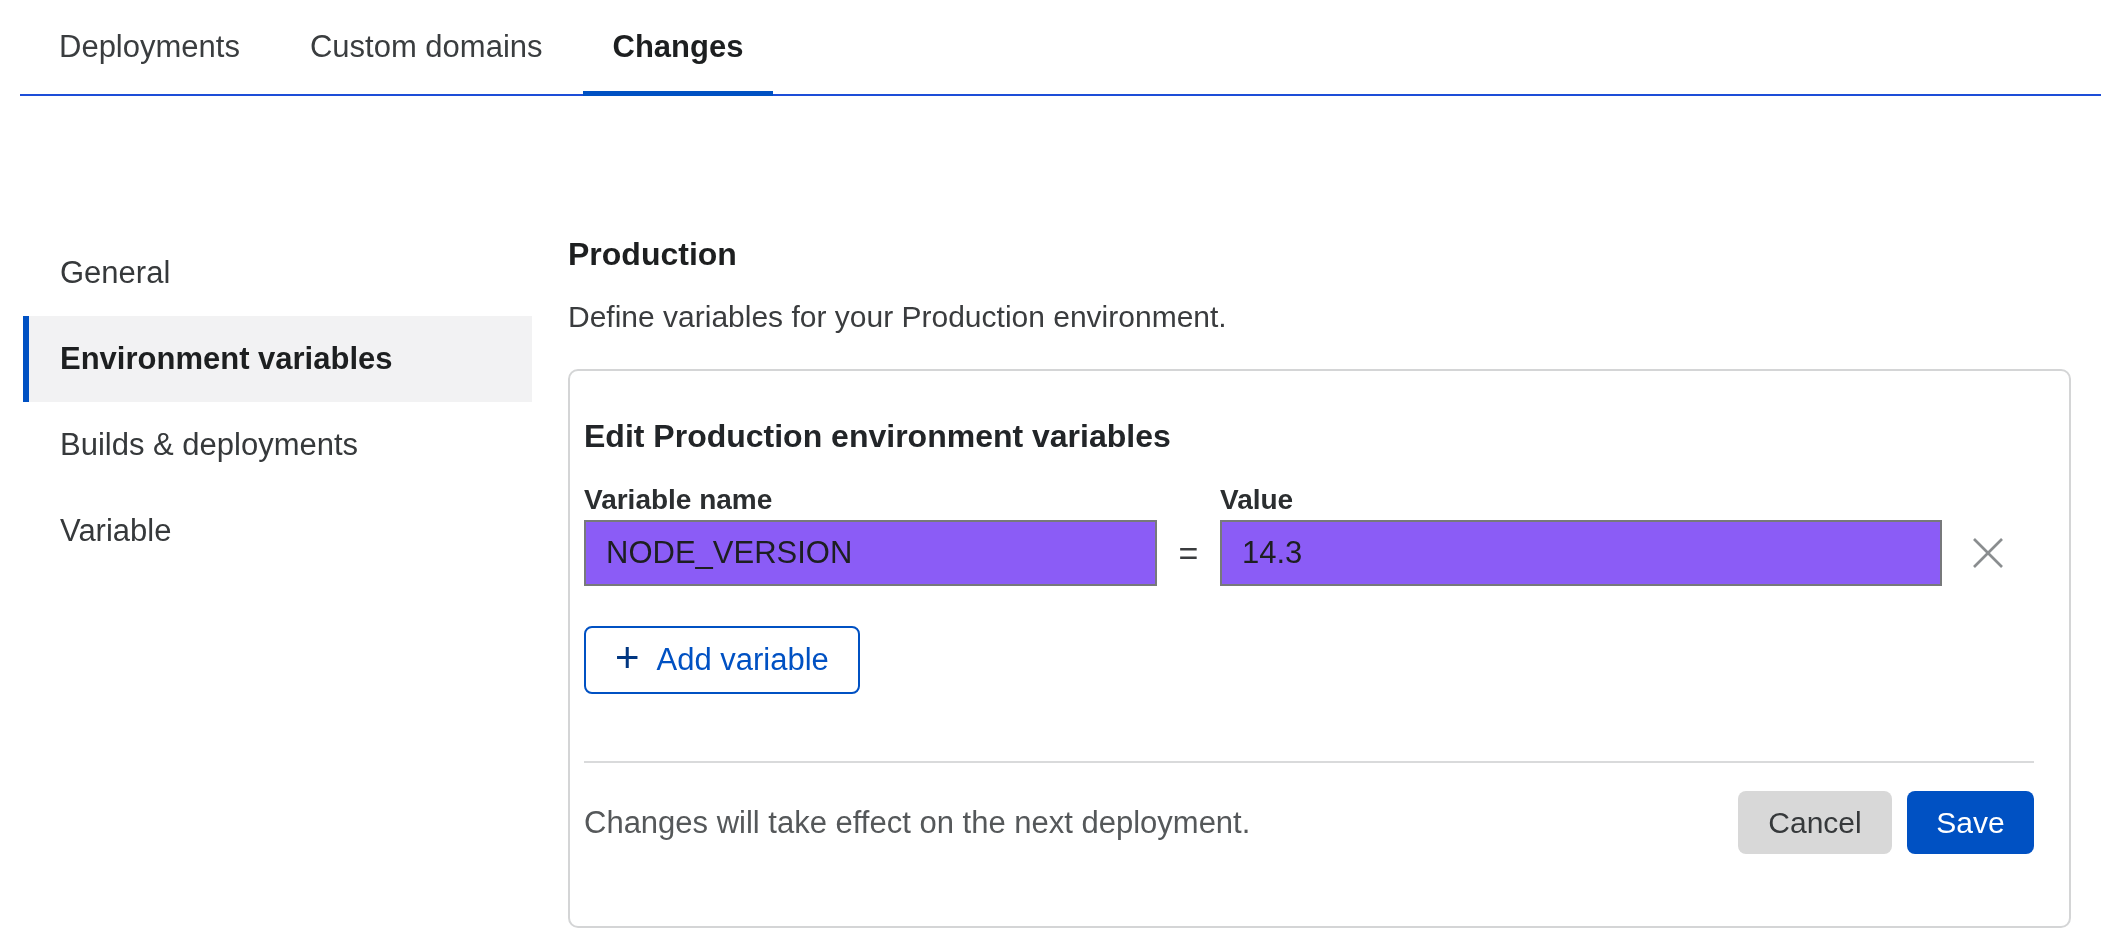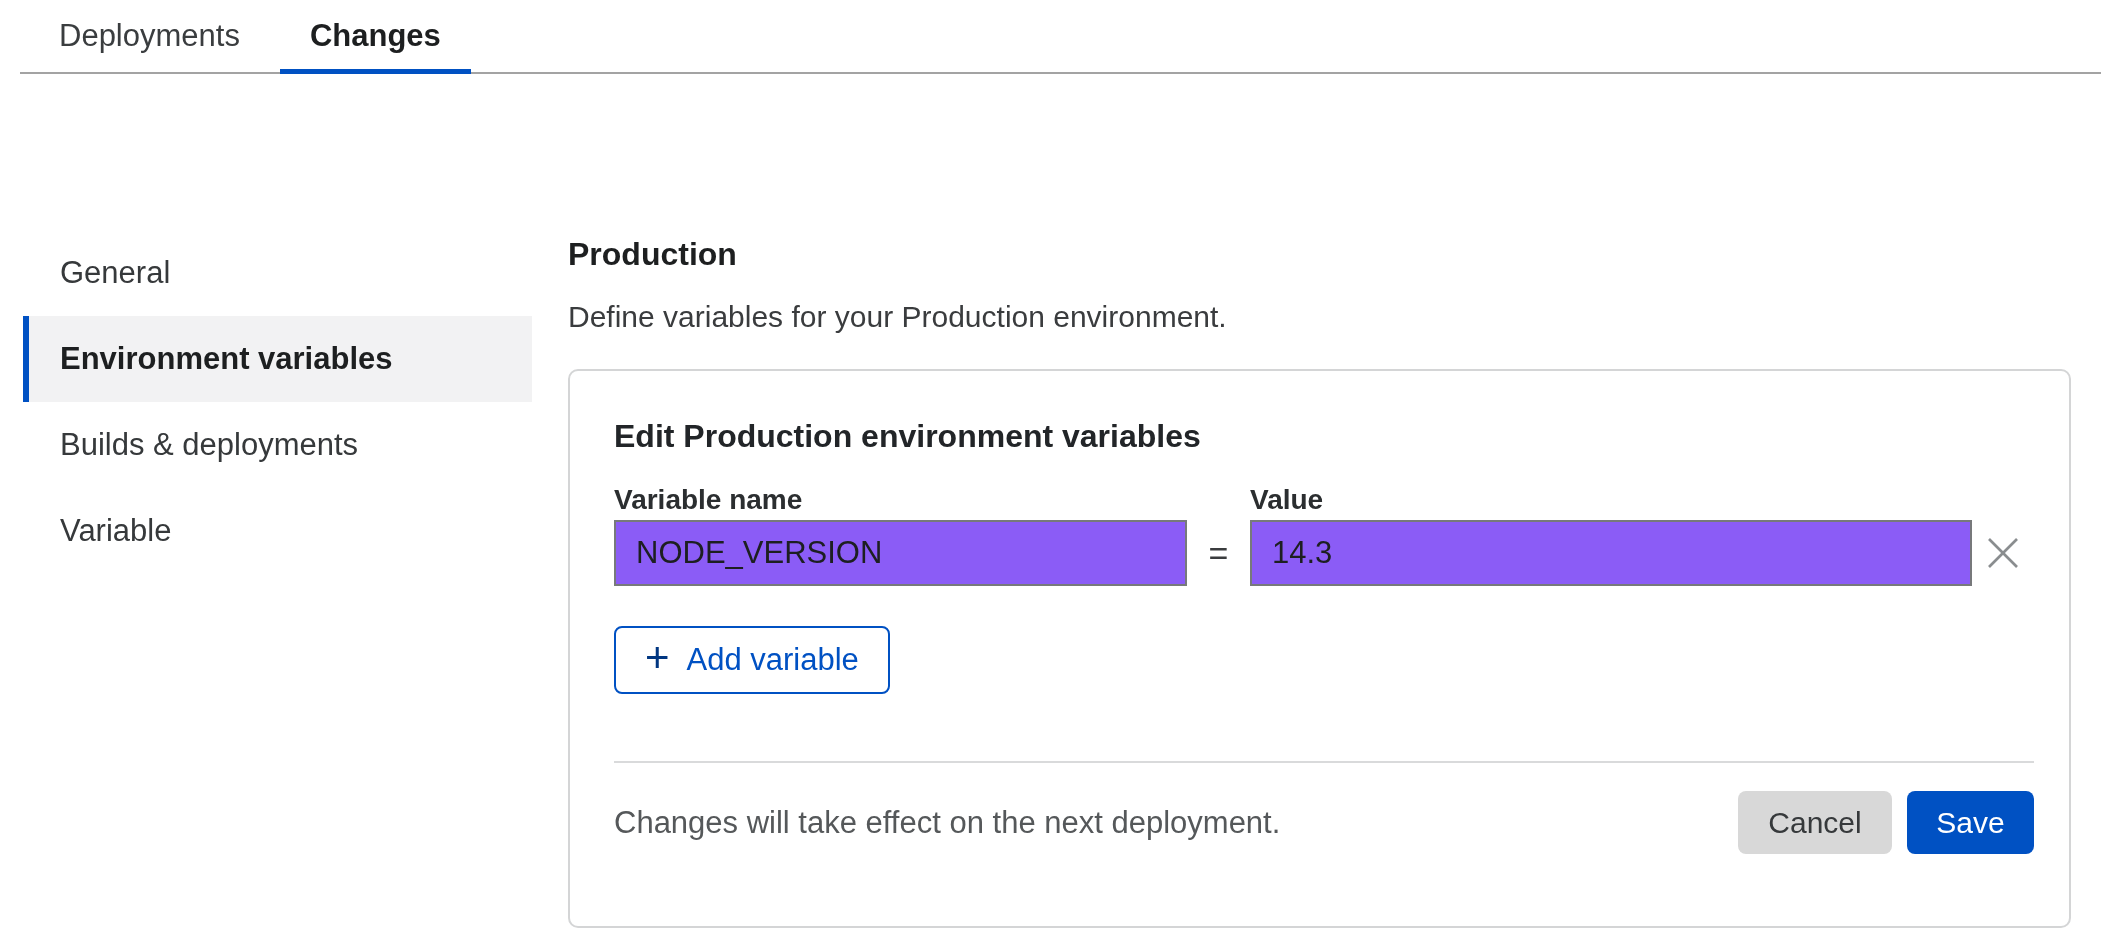--- a/index.html
+++ b/index.html
@@ -8,22 +8,22 @@
     width: 2121px; height: 948px;
     position: relative;
     font-family: "Liberation Sans", "DejaVu Sans", sans-serif;
     color: #1d1f21;
     overflow: hidden;
   }
 
   
   .tabbar {
     position: absolute; top: 0; left: 20px; right: 20px;
-    height: 74px;
-    border-bottom: 2px solid #a3a3a3;
+    height: 96px;
+    border-bottom: 2px solid #1d4ed8;
     display: flex; align-items: stretch;
     padding-left: 9px;
   }
   .tab {
     position: relative;
     display: flex; align-items: center;
     padding: 0 30px; margin-right: 10px;
     font-size: 31px; color: #3a3d3f;
     cursor: pointer; white-space: nowrap;
   }
@@ -60,21 +60,21 @@
   .page-sub {
     margin-top: 24px; font-size: 30px; color: #3a3c3e; line-height: 38px;
   }
 
   
   .card {
     margin-top: 33px;
     width: 100%; height: 559px;
     border: 2px solid #d4d5d6; border-radius: 10px;
     background: #fff;
-    padding: 0 35px 0 44px;
+    padding: 0 35px 0 14px;
   }
   .card-title {
     margin-top: 44px;
     font-size: 32px; font-weight: 700; color: #222528; line-height: 42px;
   }
 
   .var-grid {
     margin-top: 26px;
     display: grid;
     grid-template-columns: 573px 63px 722px 1fr;
@@ -141,20 +141,21 @@
     display: inline-flex; align-items: center; justify-content: center;
   }
   .btn-cancel { width: 154px; background: #d8d8d8; color: #36393b; }
   .btn-save   { width: 127px; background: #0051c3; color: #ffffff; }
 </style>
 </head>
 <body>
 
 <nav class="tabbar">
   <div class="tab">Deployments</div>
+  <div class="tab">Custom domains</div>
   <div class="tab active">Changes</div>
 </nav>
 
 <aside class="sidebar">
   <div class="side-item">General</div>
   <div class="side-item active">Environment variables</div>
   <div class="side-item">Builds &amp; deployments</div>
   <div class="side-item">Variable</div>
 </aside>
 

